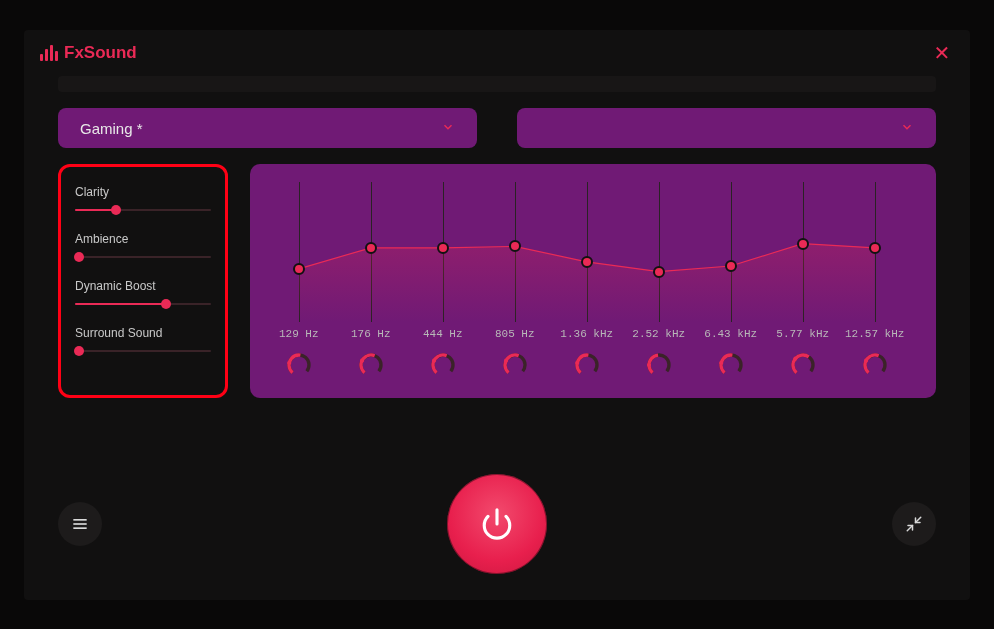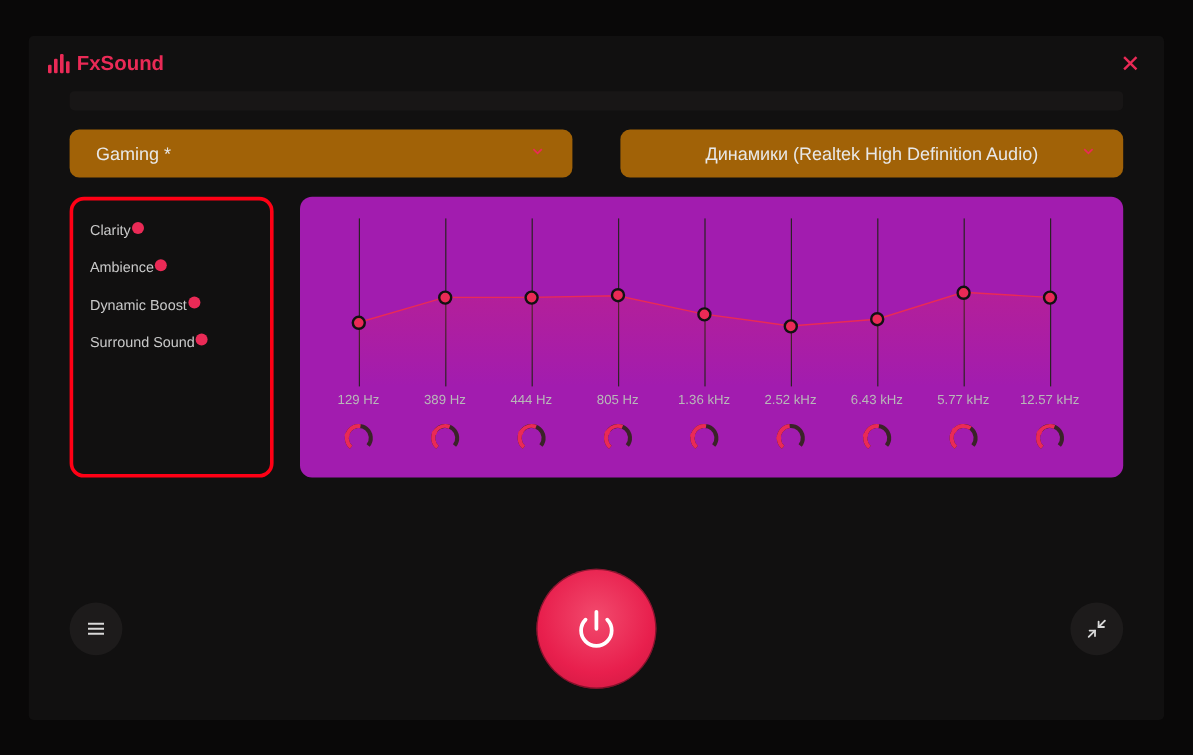--- a/index.html
+++ b/index.html
@@ -58,21 +58,21 @@
     border-radius: 4px;
   }
   .dropdown-row {
     display: flex;
     gap: 40px;
     padding: 0 34px 16px 34px;
   }
   .dropdown {
     flex: 1;
     height: 40px;
-    background: #a16207;
+    background: #701a75;
     border-radius: 8px;
     display: flex;
     align-items: center;
     padding: 0 22px;
     justify-content: space-between;
     cursor: pointer;
     font-size: 15px;
     color: #e8e8e8;
   }
   .dropdown.right { justify-content: center; position: relative; }
@@ -90,21 +90,21 @@
     height: 234px;
     border: 3px solid #ff0015;
     border-radius: 12px;
     padding: 18px 14px 14px 14px;
     display: flex;
     flex-direction: column;
     gap: 17px;
   }
   .effect {
     display: flex;
-    flex-direction: row;
+    flex-direction: column;
     gap: 6px;
   }
   .effect-label {
     font-size: 12px;
     color: #c9c9c9;
   }
   .slider {
     position: relative;
     height: 10px;
   }
@@ -128,24 +128,25 @@
     position: absolute;
     top: 0;
     width: 10px; height: 10px;
     background: #ea2a56;
     border-radius: 50%;
     transform: translateX(-5px);
   }
   .eq-panel {
     flex: 1;
     height: 234px;
-    background: #a21caf;
+    background: #701a75;
     border-radius: 10px;
     position: relative;
     padding: 18px 30px 14px 30px;
+    font-family: Liberation Mono, monospace;
   }
   .eq-graph {
     position: relative;
     height: 140px;
     width: 100%;
   }
   .eq-col {
     position: absolute;
     top: 0;
     width: 1px;
@@ -253,21 +254,20 @@
   <div class="dropdown-row">
     <div class="dropdown">
       <span>Gaming *</span>
       <span class="chevron">
         <svg width="14" height="14" viewBox="0 0 24 24" fill="none" stroke="currentColor" stroke-width="2.5">
             <polyline points="6 9 12 15 18 9"></polyline>
           </svg>
       </span>
     </div>
     <div class="dropdown right">
-      <span>Динамики (Realtek High Definition Audio)</span>
       <span class="chevron">
         <svg width="14" height="14" viewBox="0 0 24 24" fill="none" stroke="currentColor" stroke-width="2.5">
             <polyline points="6 9 12 15 18 9"></polyline>
           </svg>
       </span>
     </div>
   </div>
 
   <div class="main-area">
     <div class="effects-panel" id="effects-panel">
@@ -348,21 +348,21 @@
             <div class="eq-vline"></div>
             <div class="eq-node" style="top:44%"></div>
           </div>
           <div class="eq-col" style="left: 95%;">
             <div class="eq-vline"></div>
             <div class="eq-node" style="top:47%"></div>
           </div>
         </div>
       <div class="eq-labels" id="eq-labels">
           <div class="eq-label" style="left: 3%;">129 Hz</div>
-          <div class="eq-label" style="left: 14.5%;">389 Hz</div>
+          <div class="eq-label" style="left: 14.5%;">176 Hz</div>
           <div class="eq-label" style="left: 26%;">444 Hz</div>
           <div class="eq-label" style="left: 37.5%;">805 Hz</div>
           <div class="eq-label" style="left: 49%;">1.36 kHz</div>
           <div class="eq-label" style="left: 60.5%;">2.52 kHz</div>
           <div class="eq-label" style="left: 72%;">6.43 kHz</div>
           <div class="eq-label" style="left: 83.5%;">5.77 kHz</div>
           <div class="eq-label" style="left: 95%;">12.57 kHz</div>
         </div>
       <div class="eq-knobs" id="eq-knobs">
           <div class="knob" style="left: 3%;"><svg viewBox="0 0 36 36">

